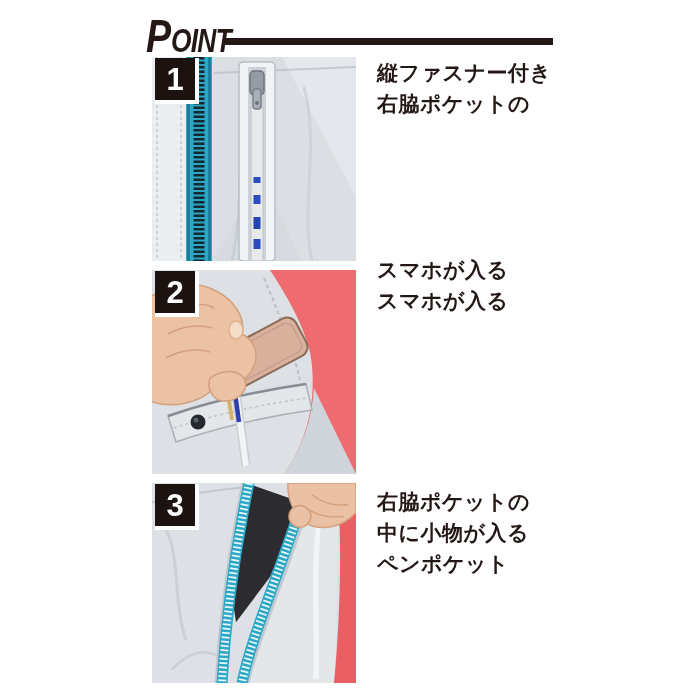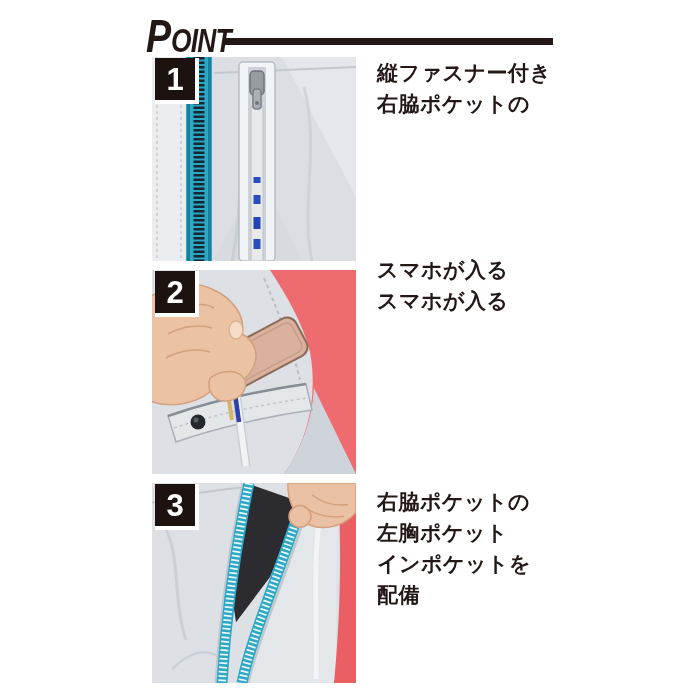--- a/index.html
+++ b/index.html
@@ -147,18 +147,17 @@
         <path d="M160,12 C170,20 182,24 196,22" fill="none"></path>
         <path d="M152,24 C162,32 176,36 192,34" fill="none"></path>
       </g>
     </svg>
     <div class="badge">
         <span>3</span>
       </div>
   </div>
   <div class="caption" id="cap3">
     <div>右脇ポケットの</div>
-    <div>左胸ポケット</div>
-    <div>インポケットを</div>
-    <div>配備</div>
+    <div>中に小物が入る</div>
+    <div>ペンポケット</div>
   </div>
 
 </div>
 
 </body></html>

